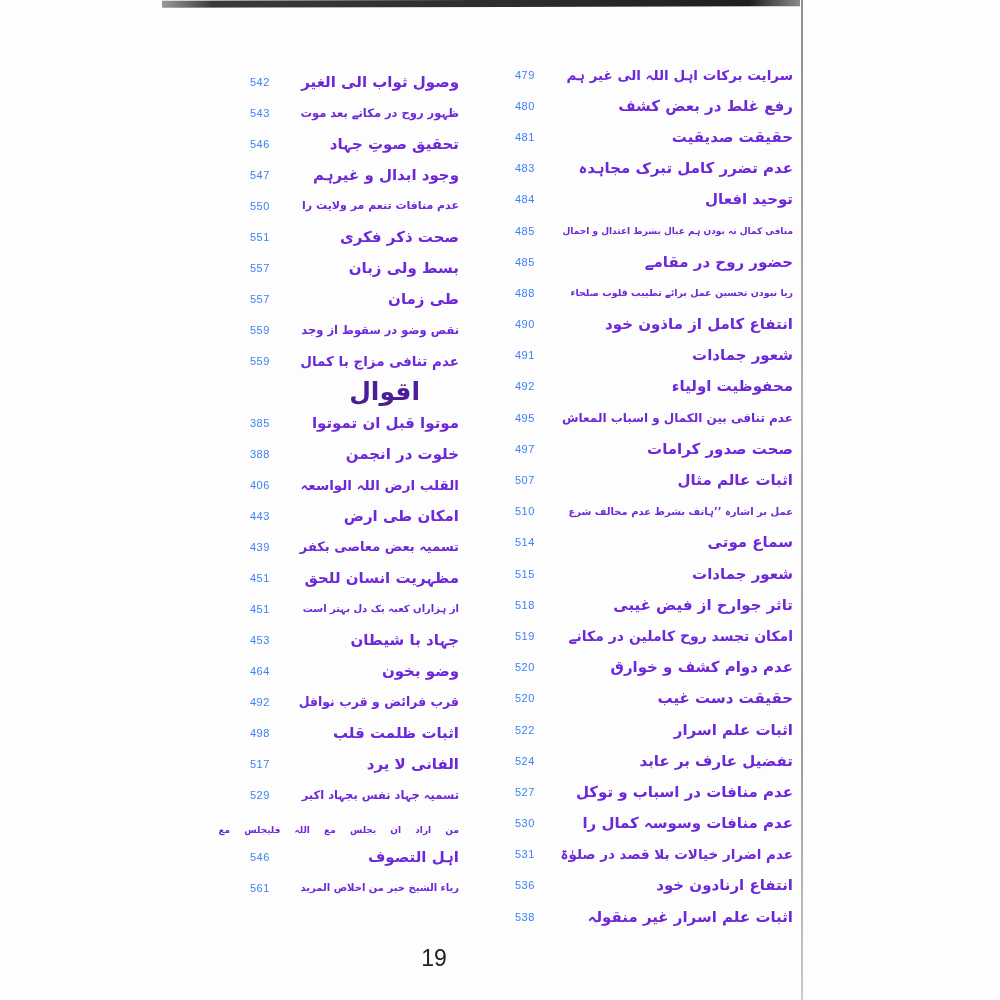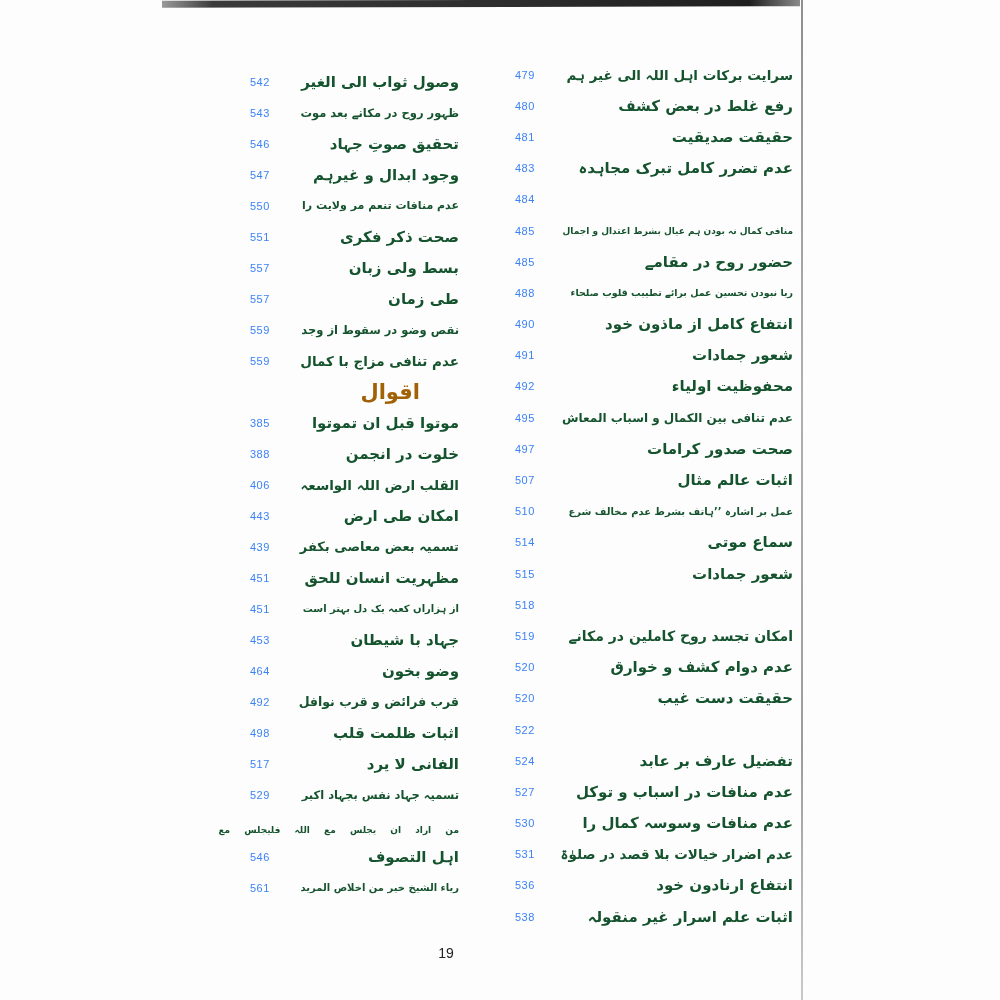--- a/index.html
+++ b/index.html
@@ -28,28 +28,28 @@
   .col-left .row{height:31px;}
   .num{
     flex:none;width:46px;
     font-family:"Liberation Sans",sans-serif;
     font-weight:400;font-size:11px;color:#3b82f6;letter-spacing:.5px;
   }
   .col-right .num{padding-left:10px;}
   .col-left .num{padding-left:12px;}
   .title{
     flex:1;min-width:0;text-align:right;white-space:nowrap;
-    font-size:15px;font-weight:700;color:#14532d;padding-right:5px;
+    font-size:15px;font-weight:700;color:#6d28d9;padding-right:5px;
   }
   .heading-row{justify-content:flex-end;padding-right:44px;}
-  .heading{font-size:21px;font-weight:700;color:#a16207;}
+  .heading{font-size:25px;font-weight:700;color:#4c1d95;}
   .quote-row .title{word-spacing:11px;margin-top:8px;}
   .pagenum{
-    position:absolute;left:16px;top:945px;width:860px;text-align:center;
-    font-family:"Liberation Sans",sans-serif;font-size:14px;color:#222;
+    position:absolute;left:4px;top:945px;width:860px;text-align:center;
+    font-family:"Liberation Sans",sans-serif;font-size:23px;color:#222;
   }
 </style>
 </head>
 <body>
 
 <div class="page">
   <div class="top-edge"></div>
   <div class="edge-line"></div>
   <div class="col col-right">
       <div class="row">
@@ -63,20 +63,21 @@
       <div class="row">
         <span class="num">481</span>
         <span class="title" dir="rtl">حقیقت صدیقیت</span>
       </div>
       <div class="row">
         <span class="num">483</span>
         <span class="title" dir="rtl">عدم تضرر کامل تبرک مجاہدہ</span>
       </div>
       <div class="row">
         <span class="num">484</span>
+        <span class="title" dir="rtl">توحید افعال</span>
       </div>
       <div class="row">
         <span class="num">485</span>
         <span class="title" dir="rtl" style="font-size: 9px;">منافی کمال نہ بودن ہم عیال بشرط اعتدال و اجمال</span>
       </div>
       <div class="row">
         <span class="num">485</span>
         <span class="title" dir="rtl">حضور روح در مقامے</span>
       </div>
       <div class="row">
@@ -114,35 +115,37 @@
       <div class="row">
         <span class="num">514</span>
         <span class="title" dir="rtl">سماع موتی</span>
       </div>
       <div class="row">
         <span class="num">515</span>
         <span class="title" dir="rtl">شعور جمادات</span>
       </div>
       <div class="row">
         <span class="num">518</span>
+        <span class="title" dir="rtl">تاثر جوارح از فیض غیبی</span>
       </div>
       <div class="row">
         <span class="num">519</span>
         <span class="title" dir="rtl" style="font-size: 14px;">امکان تجسد روح کاملین در مکانے</span>
       </div>
       <div class="row">
         <span class="num">520</span>
         <span class="title" dir="rtl">عدم دوام کشف و خوارق</span>
       </div>
       <div class="row">
         <span class="num">520</span>
         <span class="title" dir="rtl">حقیقت دست غیب</span>
       </div>
       <div class="row">
         <span class="num">522</span>
+        <span class="title" dir="rtl">اثبات علم اسرار</span>
       </div>
       <div class="row">
         <span class="num">524</span>
         <span class="title" dir="rtl">تفضیل عارف بر عابد</span>
       </div>
       <div class="row">
         <span class="num">527</span>
         <span class="title" dir="rtl">عدم منافات در اسباب و توکل</span>
       </div>
       <div class="row">

